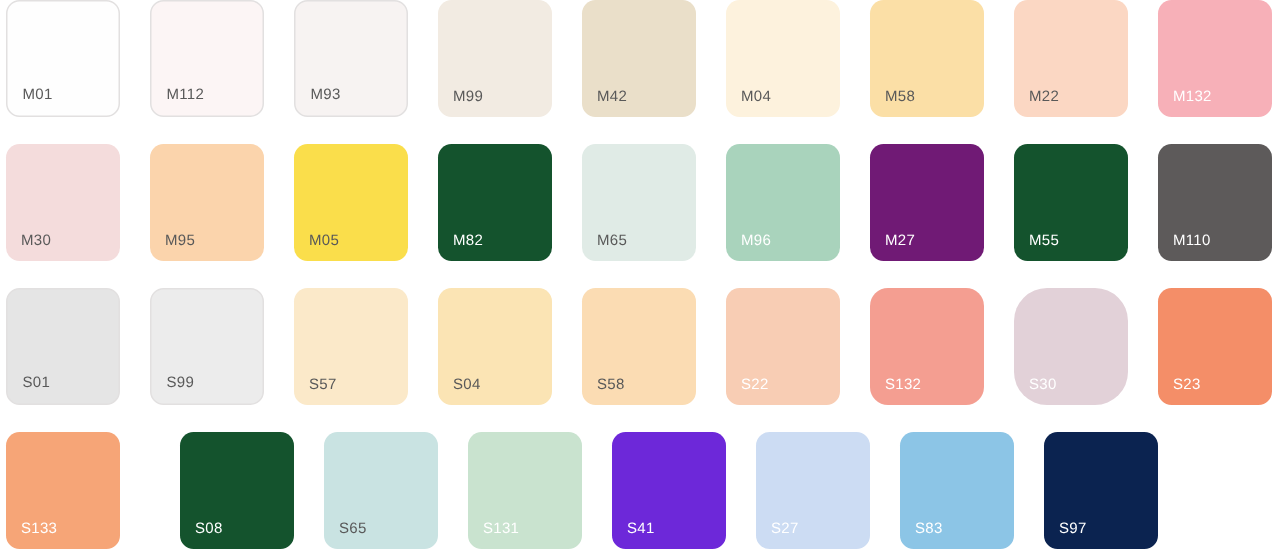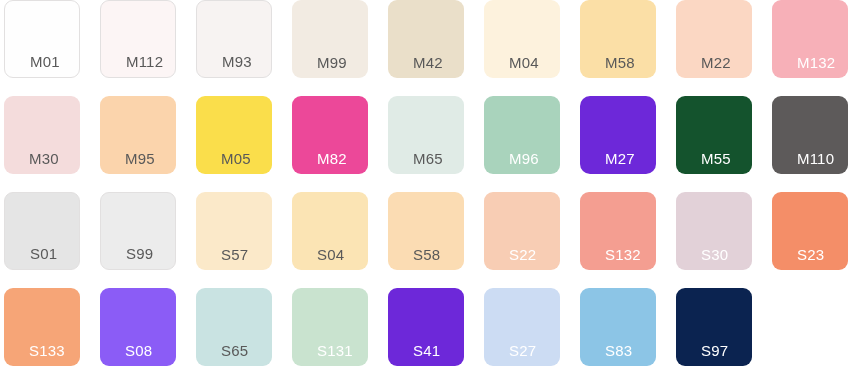--- a/index.html
+++ b/index.html
@@ -32,23 +32,23 @@
     position: relative;
     width: 76px;
     height: 78px;
     margin-right: 20px;
     border-radius: 9px;
     box-sizing: border-box;
     flex: 0 0 auto;
   }
   .swatch-label {
     position: absolute;
-    left: 25px;
+    left: 10px;
     bottom: 8px;
-    font-size: 15px;
+    font-size: 10px;
     font-family: "Liberation Sans", sans-serif;
     letter-spacing: 0.2px;
     line-height: 1;
     white-space: nowrap;
     user-select: none;
   }
   .label-dark {
     color: #595959;
   }
   .label-light {
@@ -94,30 +94,30 @@
     <div class="swatch-row">
       <div class="swatch" style="background: rgb(244, 220, 220);">
         <span class="swatch-label label-dark">M30</span>
       </div>
       <div class="swatch" style="background: rgb(251, 212, 172);">
         <span class="swatch-label label-dark">M95</span>
       </div>
       <div class="swatch" style="background: rgb(250, 222, 75);">
         <span class="swatch-label label-dark">M05</span>
       </div>
-      <div class="swatch" style="background: #ec4899;">
+      <div class="swatch" style="background: #14532d;">
         <span class="swatch-label label-light">M82</span>
       </div>
       <div class="swatch" style="background: rgb(224, 235, 230);">
         <span class="swatch-label label-dark">M65</span>
       </div>
       <div class="swatch" style="background: rgb(169, 211, 188);">
         <span class="swatch-label label-light">M96</span>
       </div>
-      <div class="swatch" style="background: #6d28d9; border-radius: 10px;">
+      <div class="swatch" style="background: #701a75;">
         <span class="swatch-label label-light">M27</span>
       </div>
       <div class="swatch" style="background: #14532d;">
         <span class="swatch-label label-light">M55</span>
       </div>
       <div class="swatch" style="background: rgb(93, 90, 90);">
         <span class="swatch-label label-light">M110</span>
       </div>
     </div>
     <div class="swatch-row">
@@ -132,35 +132,35 @@
       </div>
       <div class="swatch" style="background: rgb(251, 228, 180);">
         <span class="swatch-label label-dark">S04</span>
       </div>
       <div class="swatch" style="background: rgb(251, 220, 179);">
         <span class="swatch-label label-dark">S58</span>
       </div>
       <div class="swatch" style="background: rgb(248, 205, 180);">
         <span class="swatch-label label-light">S22</span>
       </div>
-      <div class="swatch" style="background: rgb(244, 158, 145);">
+      <div class="swatch" style="background: rgb(244, 158, 145); border-radius: 12px;">
         <span class="swatch-label label-light">S132</span>
       </div>
-      <div class="swatch" style="background: rgb(226, 209, 216);">
+      <div class="swatch" style="background: rgb(226, 209, 216); border-radius: 22px;">
         <span class="swatch-label label-light">S30</span>
       </div>
       <div class="swatch" style="background: rgb(244, 142, 104);">
         <span class="swatch-label label-light">S23</span>
       </div>
     </div>
     <div class="swatch-row">
       <div class="swatch" style="background: rgb(246, 165, 119);">
         <span class="swatch-label label-light">S133</span>
       </div>
-      <div class="swatch" style="background: #8b5cf6;">
+      <div class="swatch" style="background: #14532d; margin-left: 20px;">
         <span class="swatch-label label-light">S08</span>
       </div>
       <div class="swatch" style="background: rgb(201, 227, 226);">
         <span class="swatch-label label-dark">S65</span>
       </div>
       <div class="swatch" style="background: rgb(201, 227, 207);">
         <span class="swatch-label label-light">S131</span>
       </div>
       <div class="swatch" style="background: #6d28d9;">
         <span class="swatch-label label-light">S41</span>

